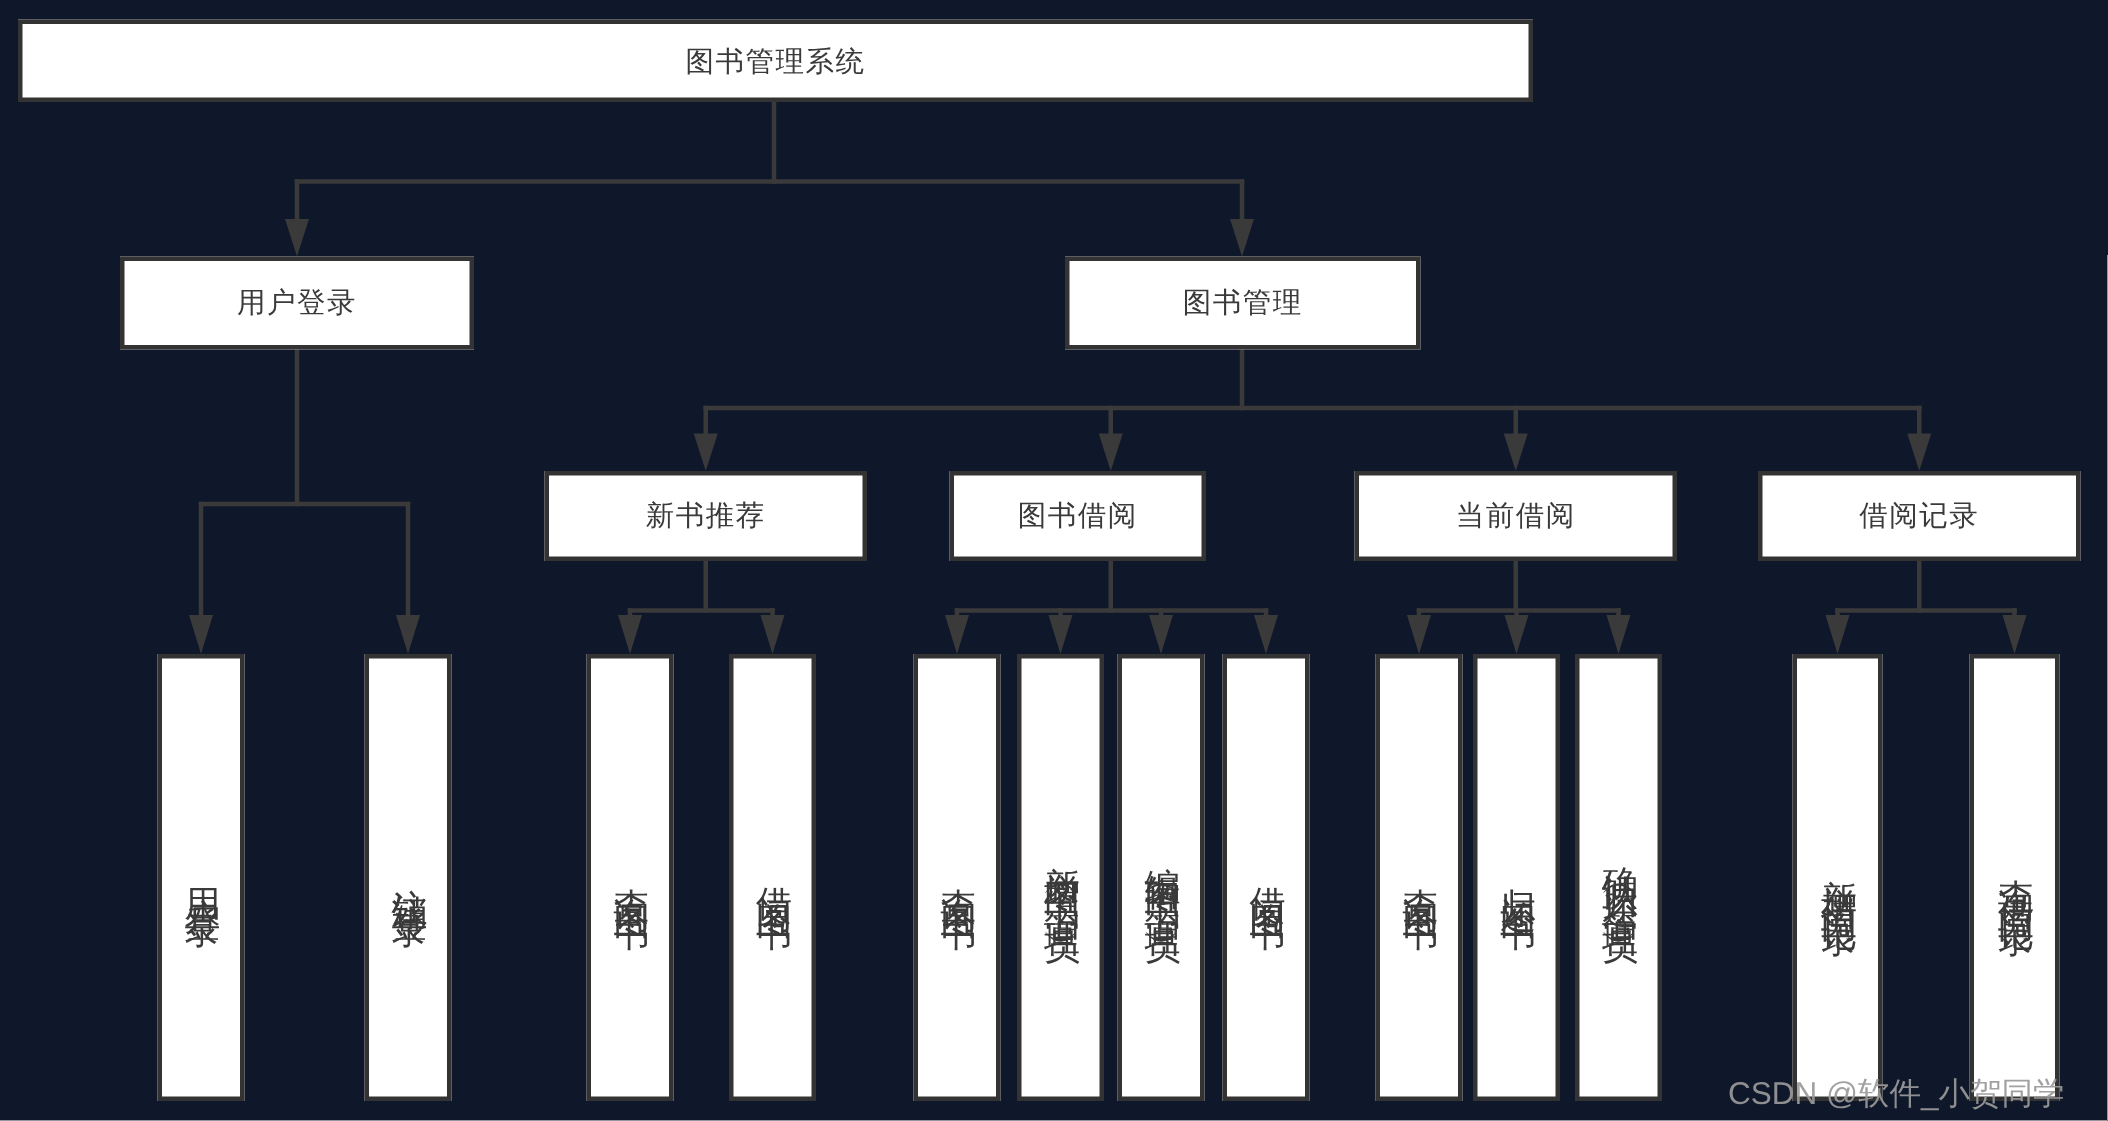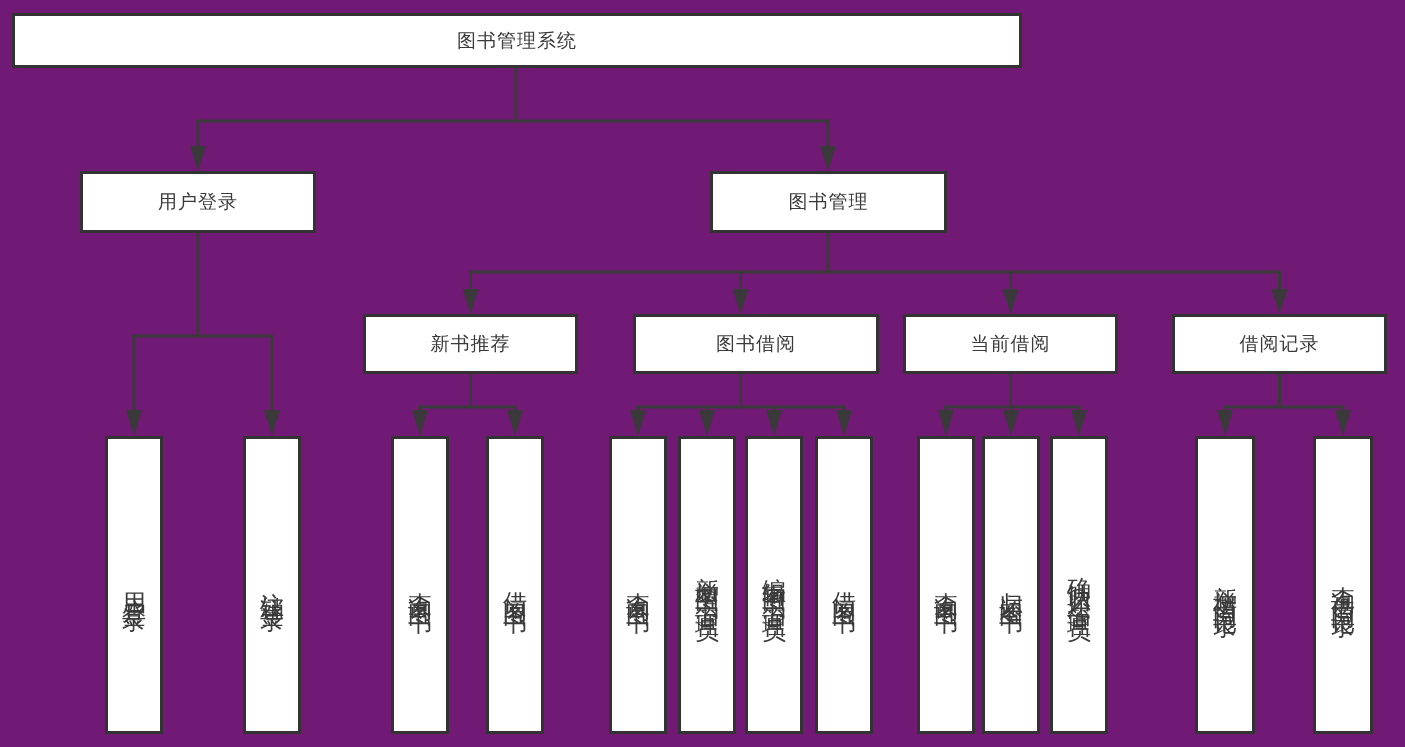--- a/index.html
+++ b/index.html
@@ -1,19 +1,19 @@
 <!DOCTYPE html>
 <html><head>
 <meta charset="utf-8">
 <style>
   html,body{margin:0;padding:0;background:#fff;}
   .canvas{
     position:relative;
     width:1405px;height:747px;
-    background:#701a75;
+    background:#0f172a;
     font-family:"Liberation Sans","DejaVu Sans",sans-serif;
     color:#3a3a3a;
     overflow:hidden;
     text-decoration:underline;
   }
   svg.connectors{position:absolute;left:0;top:0;width:1405px;height:747px;}
   .node{
     position:absolute;
     box-sizing:border-box;
     border:3px solid #333;
@@ -34,21 +34,21 @@
     font-size:24px;
     letter-spacing:6px;
     line-height:1;
     white-space:nowrap;
   }
   
   #n-root      {left:12px;  top:13px;  width:1010px; height:55px;}
   #n-user      {left:80px;  top:171px; width:236px;  height:62px;}
   #n-mgmt      {left:710px; top:171px; width:237px;  height:62px;}
   #n-l3-0      {left:363px; top:314px; width:215px;  height:60px;}
-  #n-l3-1      {left:633px; top:314px; width:246px;  height:60px;}
+  #n-l3-1      {left:633px; top:314px; width:171px;  height:60px;}
   #n-l3-2      {left:903px; top:314px; width:215px;  height:60px;}
   #n-l3-3      {left:1172px;top:314px; width:215px;  height:60px;}
   .leaf        {top:436px; height:298px; width:58px;}
   #n-g1-0{left:105px;}  #n-g1-1{left:243px;}
   #n-g2-0{left:391px;}  #n-g2-1{left:486px;}
   #n-g3-0{left:609px;}  #n-g3-1{left:678px;} #n-g3-2{left:745px;} #n-g3-3{left:815px;}
   #n-g4-0{left:917px;}  #n-g4-1{left:982px;} #n-g4-2{left:1050px;}
   #n-g5-0{left:1195px;width:60px;} #n-g5-1{left:1313px;width:60px;}
   .watermark{
     position:absolute;
@@ -205,14 +205,15 @@
     <span class="vlabel">确认归还（管理员）</span>
   </div>
 
   <div class="node leaf" id="n-g5-0">
     <span class="vlabel">新增借阅记录</span>
   </div>
   <div class="node leaf" id="n-g5-1">
     <span class="vlabel">查询借阅记录</span>
   </div>
 
+  <div class="watermark">CSDN @软件_小贺同学</div>
 
 </div>
 
 </body></html>

